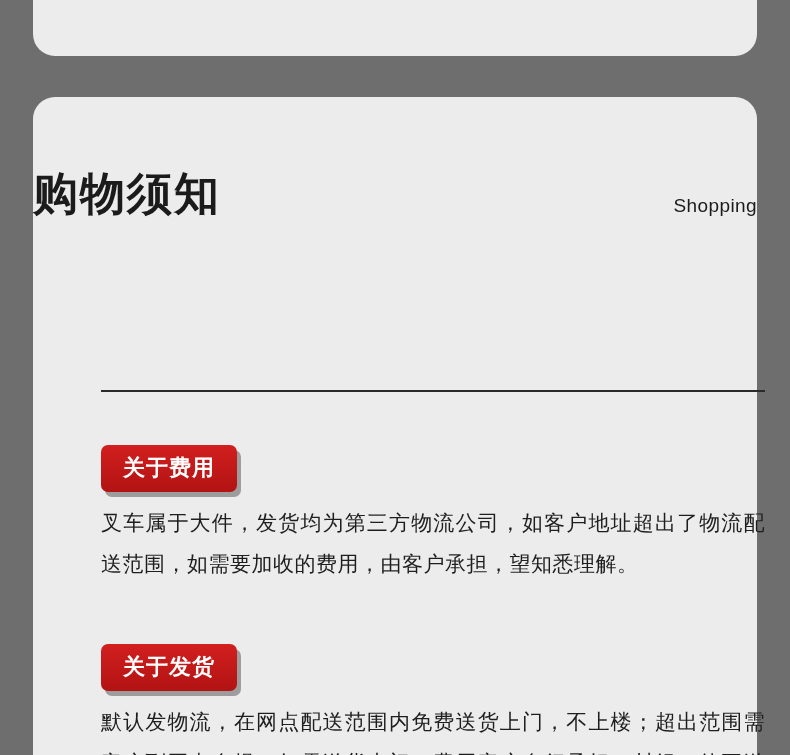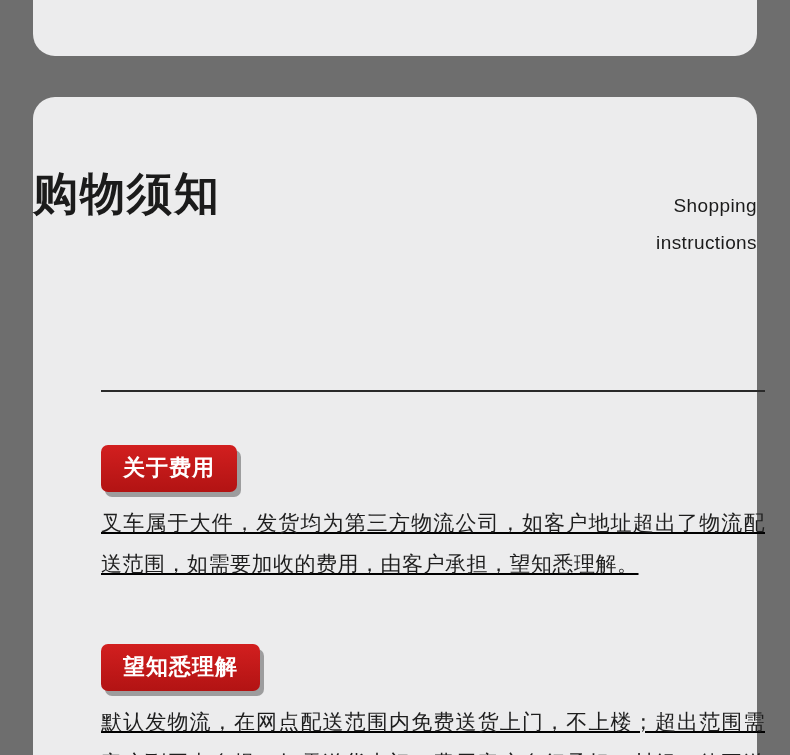--- a/index.html
+++ b/index.html
@@ -72,21 +72,20 @@
     left: 68px;
     top: 293px;
     width: 664px;
     height: 2px;
     background: #2a2a2a;
   }
   .section {
     position: absolute;
     left: 68px;
     width: 664px;
-    text-decoration: underline;
   }
   .section-1 { top: 348px; }
   .section-2 { top: 547px; }
 
   .tag-wrap {
     position: relative;
     display: inline-block;
   }
   .tag-shadow {
     position: absolute;
@@ -127,35 +126,34 @@
   <div class="card-top"></div>
 
   <div class="card-main">
 
     <div class="header"></div>
 
     <div class="title-cn">购物须知</div>
 
     <div class="title-en">
       <div>Shopping</div>
-      <div>instructions</div>
     </div>
 
     <div class="divider"></div>
 
     <div class="section section-1">
       <div class="tag-wrap">
         <div class="tag-shadow"></div>
         <div class="tag">关于费用</div>
       </div>
       <div class="body-text">叉车属于大件，发货均为第三方物流公司，如客户地址超出了物流配送范围，如需要加收的费用，由客户承担，望知悉理解。</div>
     </div>
 
     <div class="section section-2">
       <div class="tag-wrap">
         <div class="tag-shadow"></div>
-        <div class="tag">望知悉理解</div>
+        <div class="tag">关于发货</div>
       </div>
       <div class="body-text">默认发物流，在网点配送范围内免费送货上门，不上楼；超出范围需客户到网点自提，如需送货上门，费用客户自行承担，村组一律不送货，具体咨询客服。</div>
     </div>
 
   </div>
 </div>
 
 </body></html>

